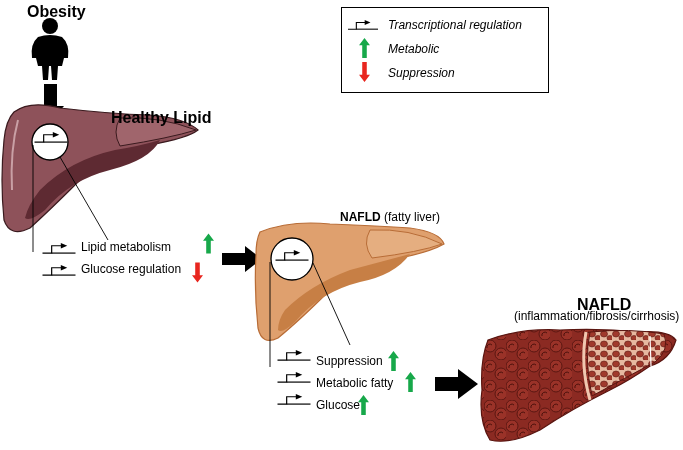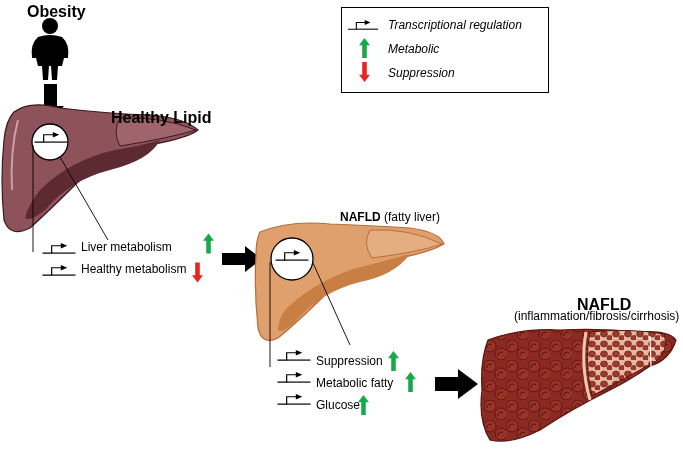--- a/index.html
+++ b/index.html
@@ -91,22 +91,22 @@
     <path d="M488 340 Q520 328 560 330 Q600 328 640 332 Q668 330 676 340 Q670 360 650 366 Q630 380 610 390 Q570 410 540 430 Q510 445 490 440 Q478 420 482 390 Q480 360 488 340 Z" fill="url(#nodules)" stroke="#5a1510" stroke-width="1.2"></path>
     <path d="M590 332 Q630 328 664 334 Q670 350 655 362 Q625 378 592 396 Q584 360 590 332 Z" fill="url(#cirr)" stroke="#5a1510" stroke-width="1"></path>
     <path d="M586 332 Q580 365 590 400" fill="none" stroke="#f0c8b0" stroke-width="3"></path>
     <line x1="650" y1="336" x2="651" y2="366" stroke="#ffffff" stroke-width="1.2"></line>
   </g>
 </svg>
 
 <div class="abs title-bold" style="left:27px; top:3px;">Obesity</div>
 <div class="abs title-bold" style="left:111px; top:109px;">Healthy Lipid</div>
 
-<div class="abs label" style="left:81px; top:240px;">Liver metabolism</div>
-<div class="abs label" style="left:81px; top:262px;">Healthy metabolism</div>
+<div class="abs label" style="left:81px; top:240px;">Lipid metabolism</div>
+<div class="abs label" style="left:81px; top:262px;">Glucose regulation</div>
 
 <div class="abs" style="left:340px; top:210px; font-size:12px; white-space:nowrap;"><b>NAFLD</b><span> (fatty liver)</span></div>
 
 <div class="abs label" style="left:316px; top:354px;">Suppression</div>
 <div class="abs label" style="left:316px; top:376px;">Metabolic fatty</div>
 <div class="abs label" style="left:316px; top:398px;">Glucose</div>
 
 <div class="abs title-bold" style="left:577px; top:296px;">NAFLD</div>
 <div class="abs label" style="left:514px; top:309px;">(inflammation/fibrosis/cirrhosis)</div>
 

